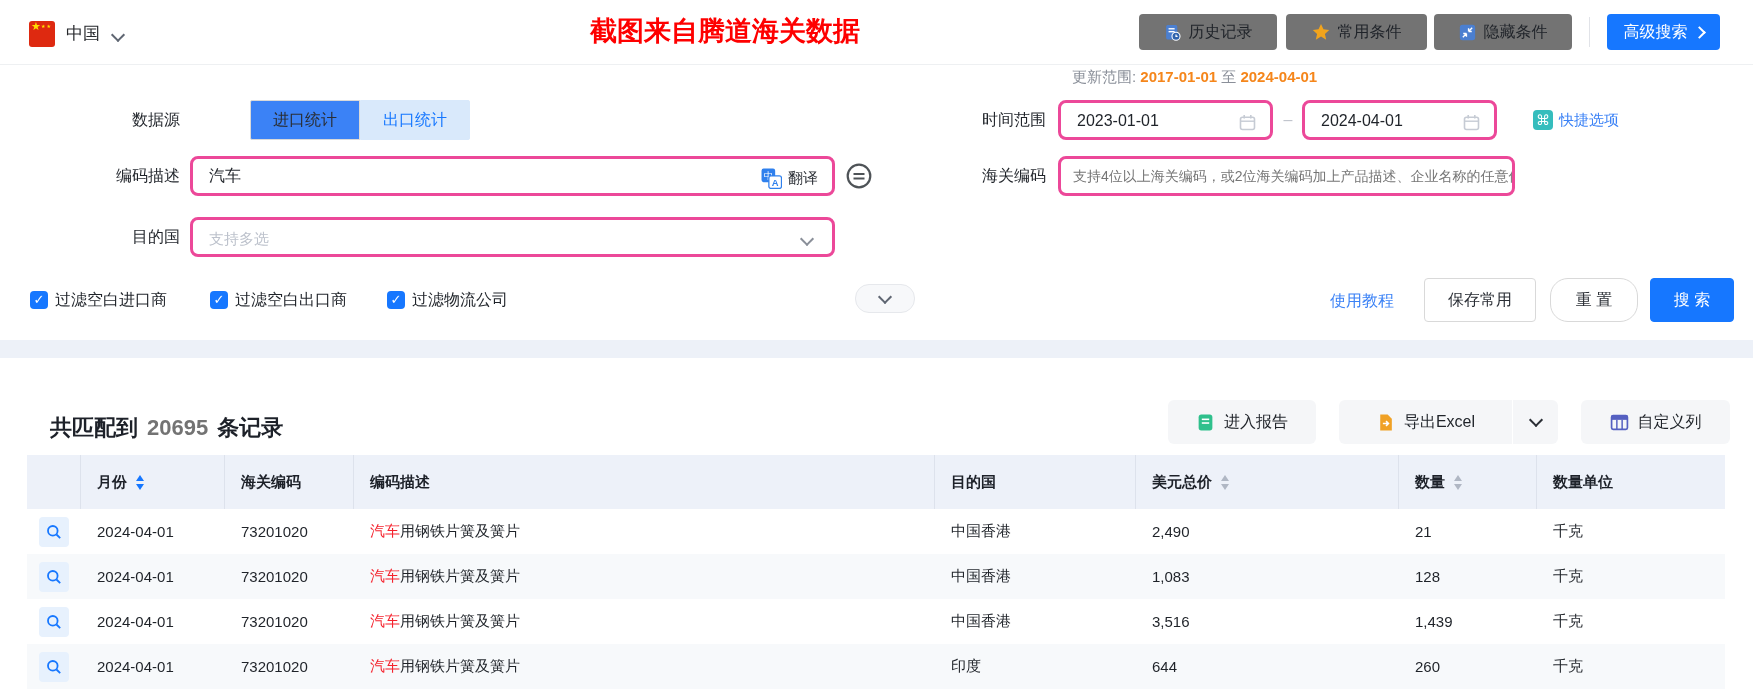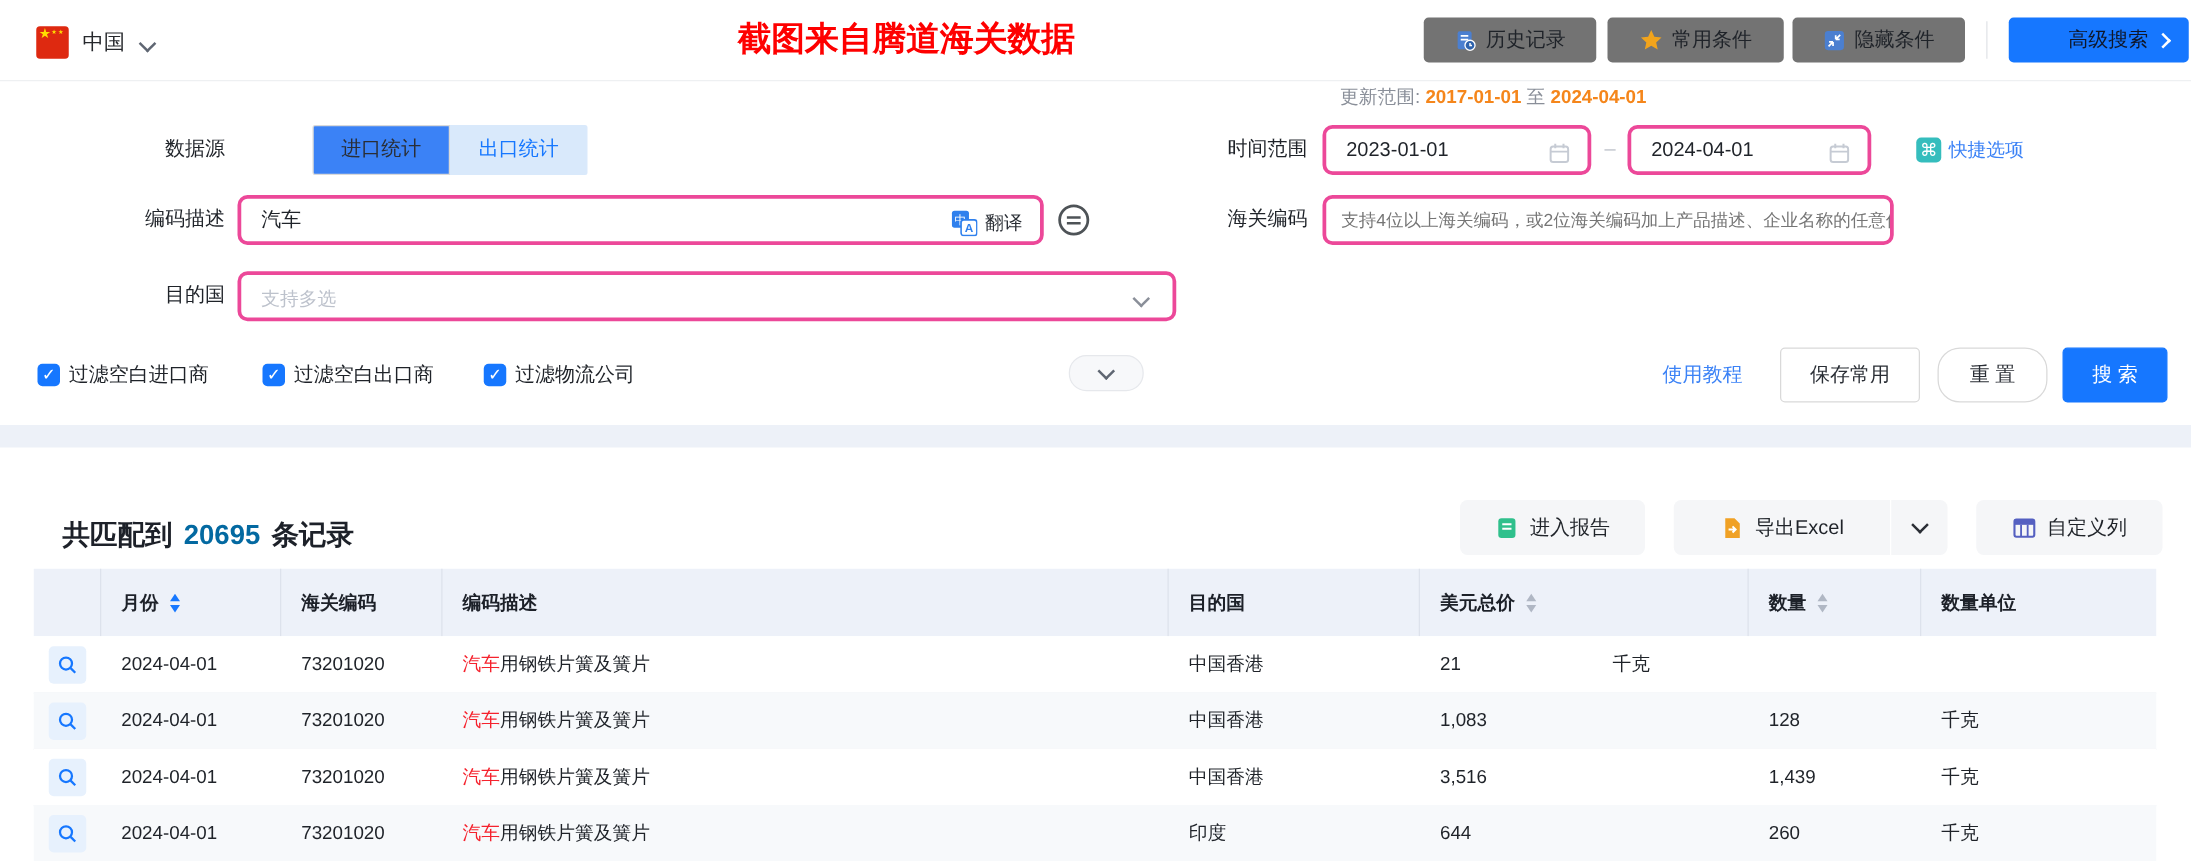--- a/index.html
+++ b/index.html
@@ -11,21 +11,21 @@
   .flag{left:29px;top:21px;width:26px;height:26px;background:#de2910;border-radius:3px;overflow:hidden;}
   .flag .big{position:absolute;left:2px;top:-1px;color:#ffde00;font-size:11px;}
   .flag .sm{position:absolute;left:12px;top:2px;color:#ffde00;font-size:5px;letter-spacing:1px;}
   .country{left:66px;top:22px;font-size:17px;line-height:24px;color:#26282c;}
   .chev{display:inline-block;width:8px;height:8px;border-right:2px solid #5f6672;border-bottom:2px solid #5f6672;transform:rotate(45deg);}
   .watermark{left:545px;top:13px;width:360px;text-align:center;font-family:"DejaVu Serif","Liberation Serif",serif;
              font-weight:bold;font-size:27px;color:#fe0000;}
   .tb-btn{height:36px;top:14px;background:#737373;border-radius:4px;display:flex;align-items:center;
           justify-content:center;gap:8px;font-size:16px;color:#1f2329;cursor:pointer;}
   .tb-divider{left:1589px;top:17px;width:1px;height:30px;background:#e1e3e8;}
-  .tb-adv{left:1607px;width:113px;background:#1677ff;color:#0f172a;gap:7px;padding-left:31px;}
+  .tb-adv{left:1607px;width:113px;background:#1677ff;color:#ffffff;gap:7px;}
   .tb-adv .chev{border-color:#fff;transform:rotate(-45deg);width:7px;height:7px;}
   
   .lbl{width:140px;text-align:right;font-size:16px;line-height:40px;color:#1f2329;}
   .tab{display:inline-block;width:108px;height:38px;line-height:38px;text-align:center;font-size:16px;}
   .tab1{border:1px solid #d9d9d9;border-radius:2px 0 0 2px;background:#3b82f6;color:#2a2e35;margin-left:36px;}
   .tab2{border:1px solid #d9e9fb;border-radius:0 2px 2px 0;background:#d9e9fb;color:#1677ff;}
   .field{background:#fff;border:3px solid #ec4899;border-radius:8px;height:40px;box-sizing:border-box;}
   .real-input{position:absolute;left:0;top:0;width:100%;height:100%;border:none;outline:none;background:transparent;
               padding:0 0 0 16px;font-size:16px;color:#1f2329;font-family:inherit;box-sizing:border-box;}
   .ph{color:#bdc2cc;}
@@ -37,21 +37,21 @@
             line-height:18px;text-align:center;}
   .cbgroup{display:flex;align-items:center;gap:7px;height:28px;font-size:16px;}
   .pill{left:855px;top:284px;width:58px;height:27px;border-radius:14px;background:#f7f8fa;border:1px solid #e6e8ec;
         display:flex;align-items:center;justify-content:center;}
   .btn-outline{height:42px;top:278px;border:1px solid #d9d9d9;border-radius:4px;background:#fff;display:flex;
                align-items:center;justify-content:center;font-size:16px;color:#2a2e35;cursor:pointer;}
   .btn-blue{background:#1677ff;border-color:#1677ff;color:#fff;}
   .band{left:0;top:340px;width:1753px;height:18px;background:#edf1f8;}
   
   .summary{left:50px;top:410px;height:36px;display:flex;align-items:center;gap:9px;font-size:22px;font-weight:bold;color:#1d2129;}
-  .summary .count{color:#0369a1;}
+  .summary .count{color:#737373;}
   .r-btn{top:400px;height:44px;background:#f5f6f8;border-radius:6px;display:flex;align-items:center;
          justify-content:center;gap:9px;font-size:16px;color:#1f2329;cursor:pointer;}
   .excel-main{border-radius:6px 0 0 6px;border-right:1px solid #ffffff;}
   .excel-chev{border-radius:0 6px 6px 0;}
   
   .thead{left:27px;top:455px;width:1698px;height:54px;background:#edf1f9;display:flex;font-size:15px;font-weight:bold;color:#1d2129;}
   .trow{left:27px;width:1698px;height:45px;display:flex;font-size:15px;color:#1f2329;background:#fff;border-bottom:1px solid #e9edf3;}
   .trow.stripe{background:#f7f9fb;}
   .tc{display:flex;align-items:center;box-sizing:border-box;padding-left:16px;overflow:hidden;white-space:nowrap;}
   .thead .tc{border-right:1px solid #dde2ec;}
@@ -136,21 +136,21 @@
       <span style="font-size:15px;color:#2a2e35;">翻译</span>
     </div>
   </div>
   <svg class="abs" style="left:845px;top:162px;" width="28" height="28" viewBox="0 0 28 28">
     <circle cx="14" cy="14" r="11.3" fill="none" stroke="#4e5357" stroke-width="2.2"></circle>
     <line x1="8.5" y1="12" x2="19.5" y2="12" stroke="#4e5357" stroke-width="2"></line>
     <line x1="8.5" y1="16.5" x2="19.5" y2="16.5" stroke="#4e5357" stroke-width="2"></line>
   </svg>
 
   <div class="abs lbl" style="left:40px;top:217px;">目的国</div>
-  <div class="abs field" style="left:190px;top:217px;width:751px;">
+  <div class="abs field" style="left:190px;top:217px;width:645px;">
     <span class="abs ph" style="left:16px;top:10px;font-size:15px;">支持多选</span>
     <span class="chev abs" style="right:20px;top:14px;border-color:#8a8f99;"></span>
   </div>
 
   <div class="abs" style="left:1072px;top:68px;font-size:15px;">
     <span class="gray">更新范围:</span>
     <span class="orange">2017-01-01</span>
     <span class="gray">至</span>
     <span class="orange">2024-04-01</span>
   </div>
@@ -291,20 +291,21 @@
           </svg>
         </span>
       </div>
     <div class="tc c1">2024-04-01</div>
     <div class="tc c2">73201020</div>
     <div class="tc c3">
       <span class="hl">汽车</span>
       <span>用钢铁片簧及簧片</span>
       </div>
     <div class="tc c4">中国香港</div>
+    <div class="tc c5">2,490</div>
     <div class="tc c6">21</div>
     <div class="tc c7">千克</div>
   </div>
 
   <div class="abs trow stripe" style="top:554px;">
     <div class="tc c0">
         <span class="magbox">
       <svg width="16" height="16" viewBox="0 0 16 16">
         <circle cx="6.8" cy="6.8" r="4.8" fill="none" stroke="#1677ff" stroke-width="1.8"></circle>
         <line x1="10.5" y1="10.5" x2="14.2" y2="14.2" stroke="#1677ff" stroke-width="1.8"></line>

